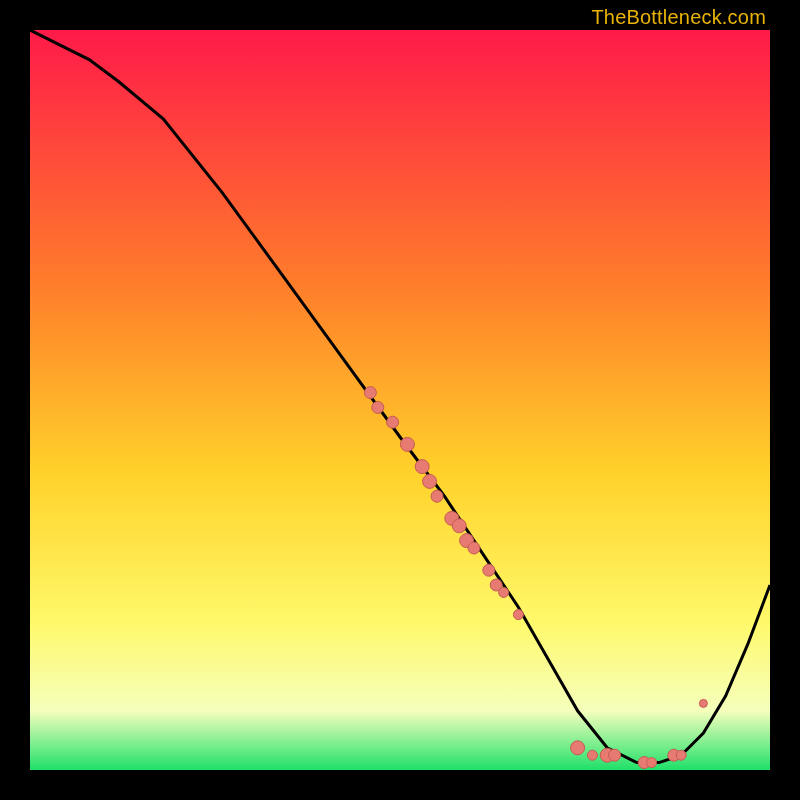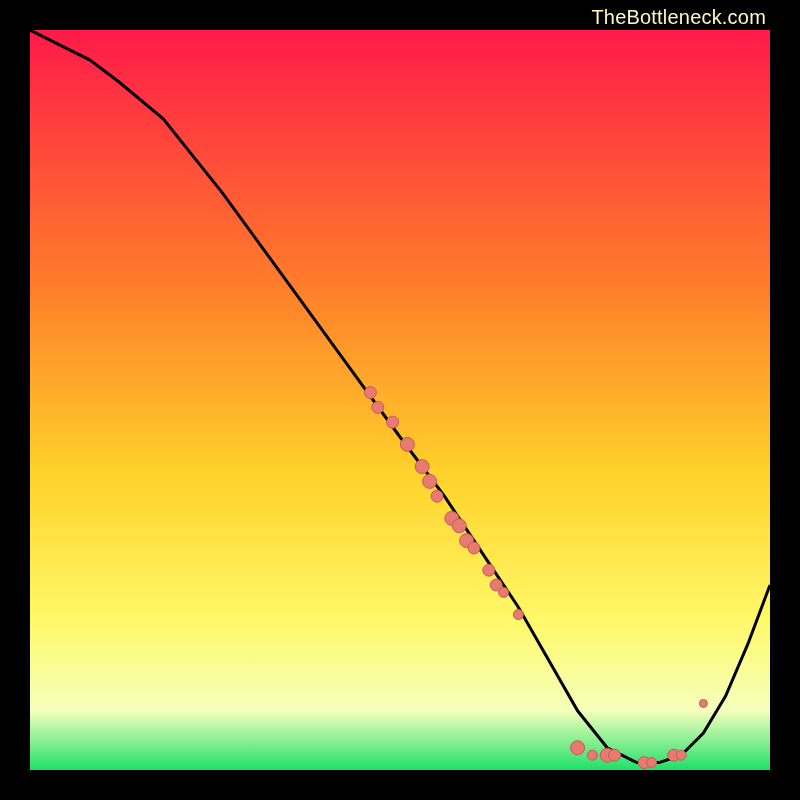--- a/index.html
+++ b/index.html
@@ -25,21 +25,21 @@
     overflow: hidden;
   }
   .gradient {
     position: absolute;
     inset: 0;
   }
   .watermark {
     position: absolute;
     top: 6px;
     right: 34px;
-    color: #fef9c3;
+    color: #eab308;
     font-size: 20px;
     font-weight: 500;
     letter-spacing: 0.2px;
   }
   svg.curve {
     position: absolute;
     inset: 0;
   }
 </style>
 </head>

